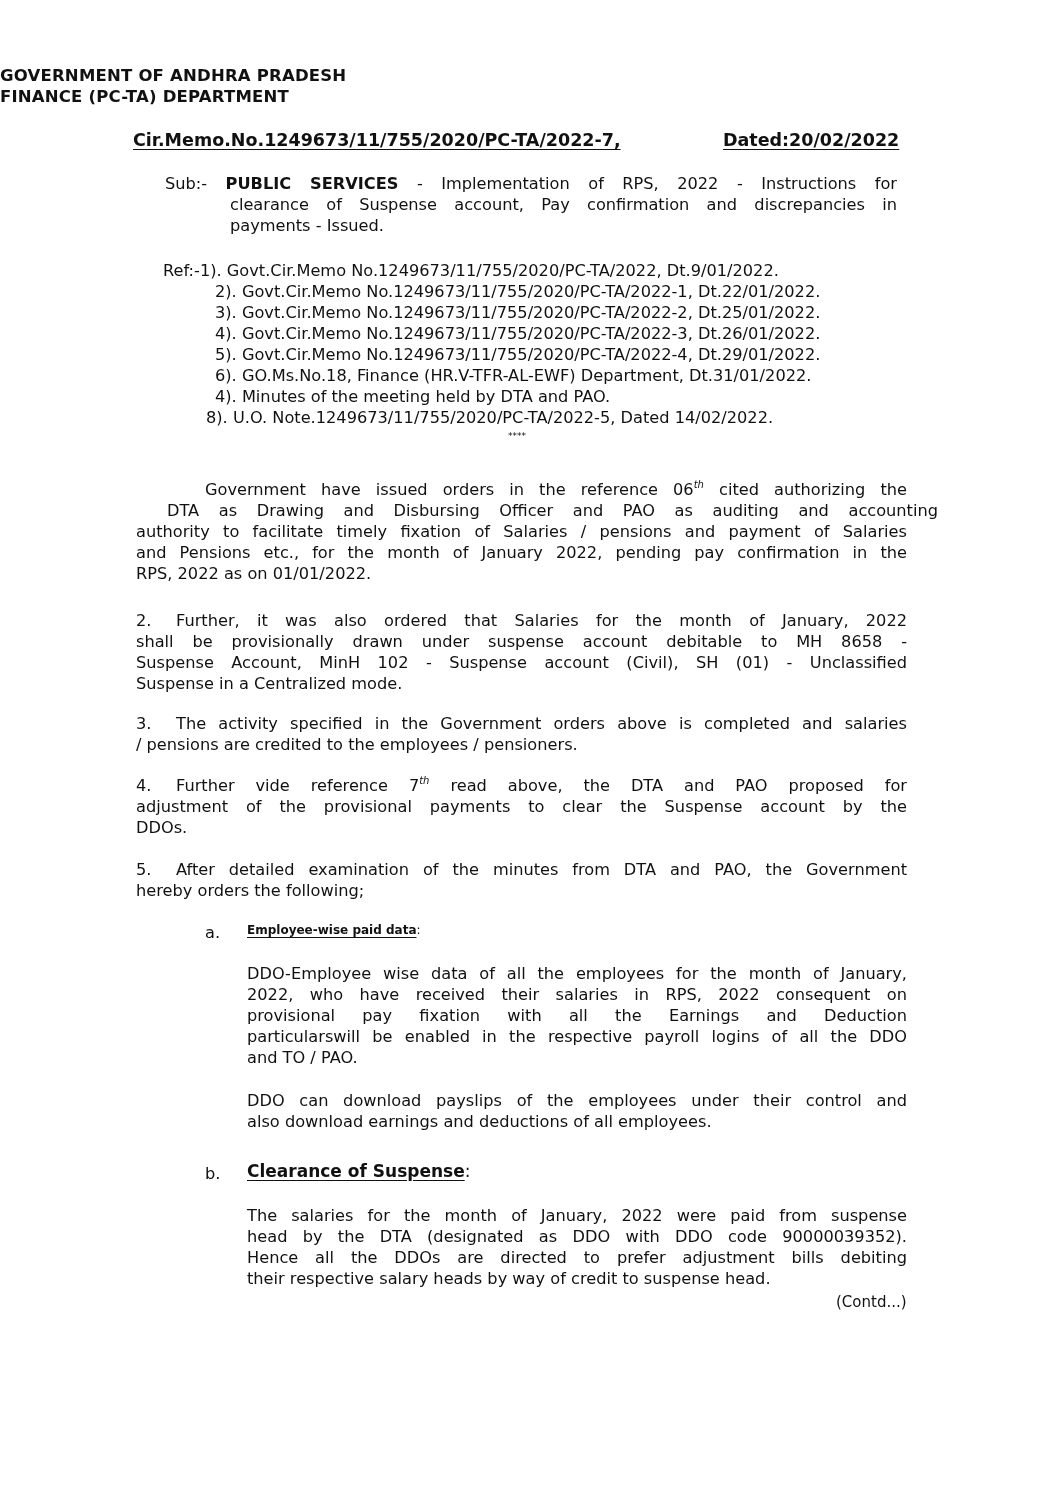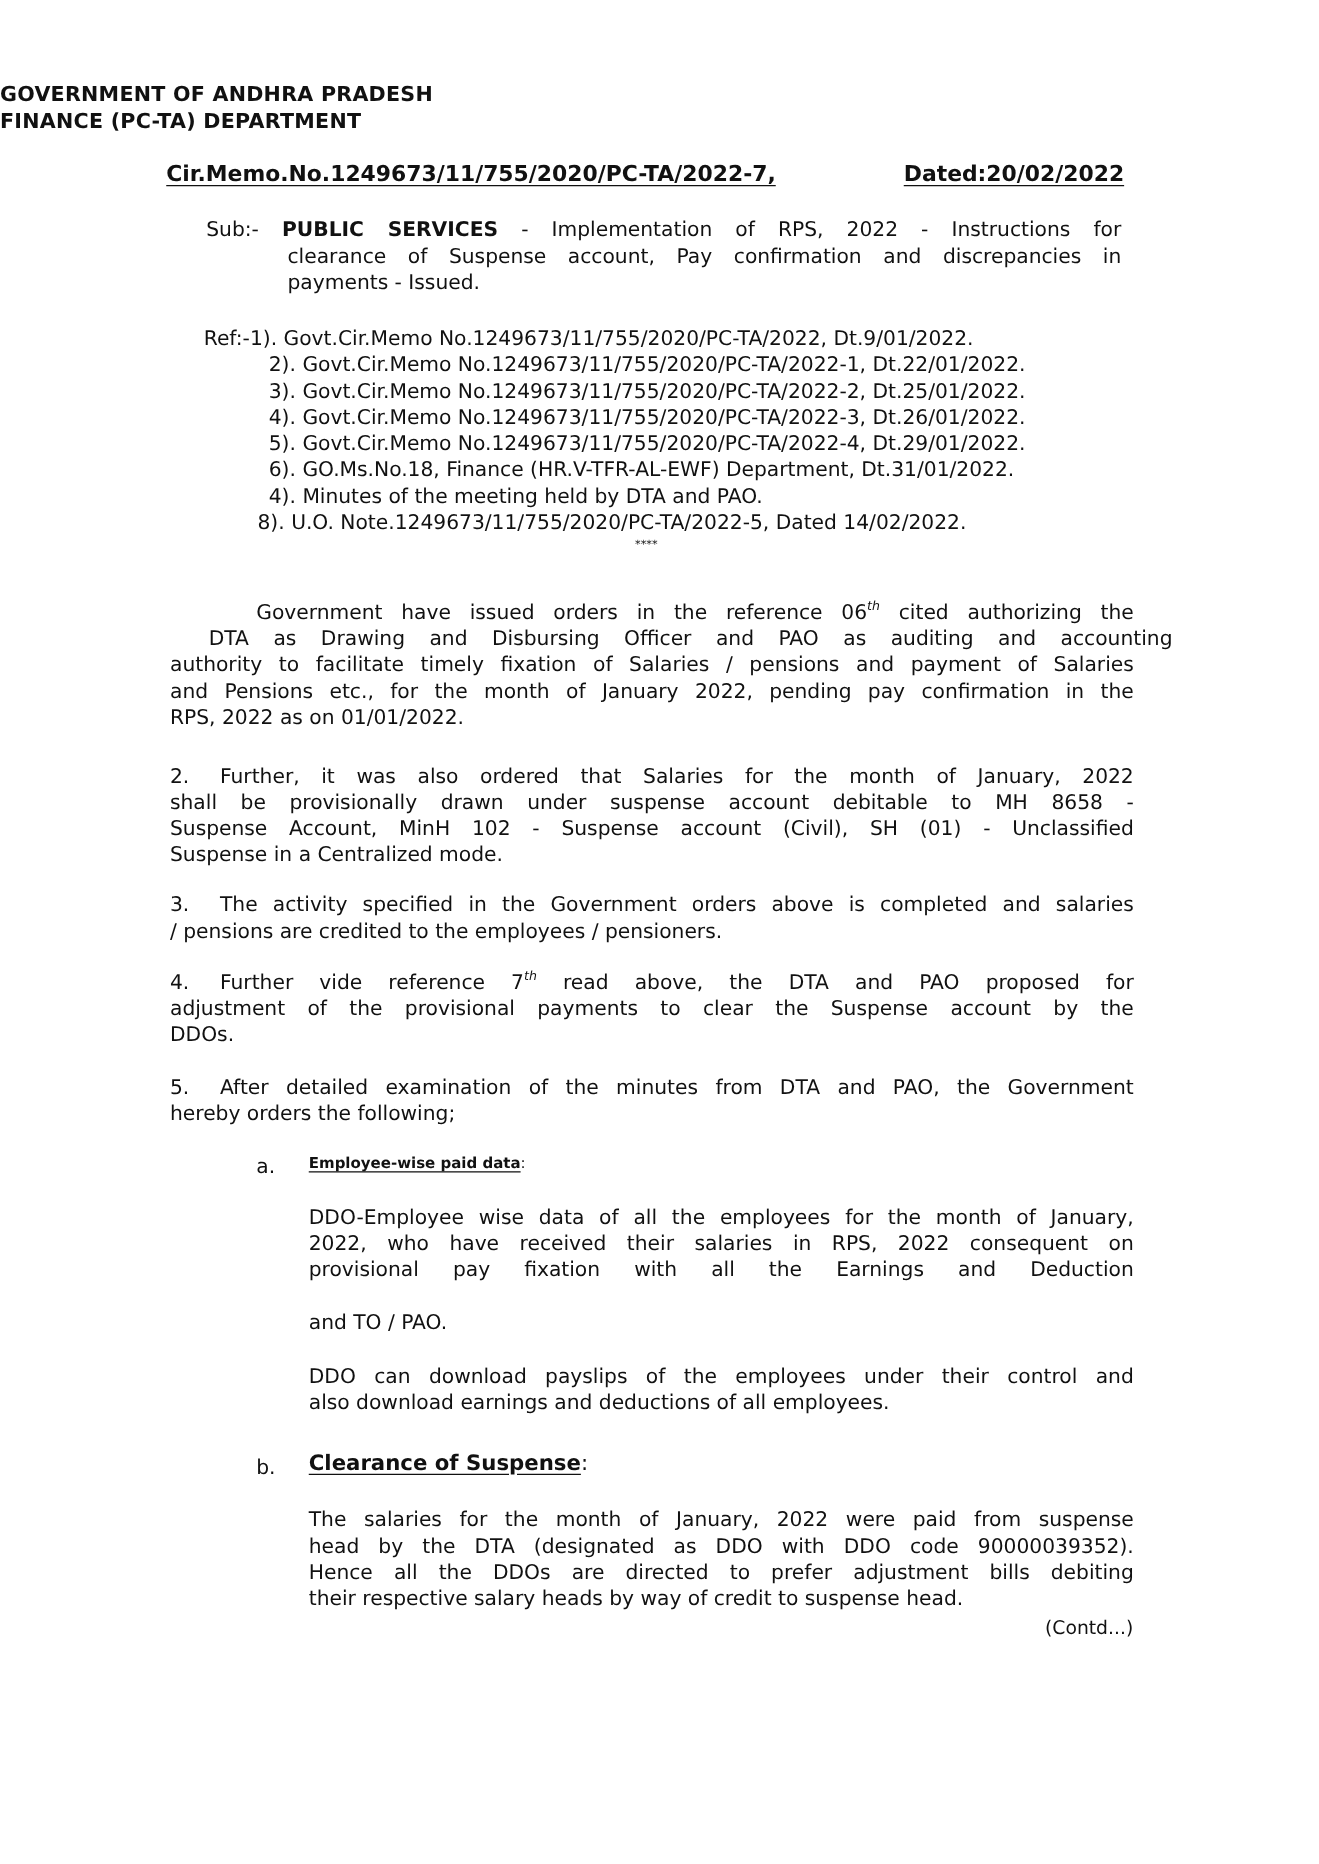--- a/index.html
+++ b/index.html
@@ -77,20 +77,21 @@
   <div class="abs txt" style="left:136px; top:859px;">5.</div>
   <div class="abs txt just-full" style="left:176px; top:859px; width:731px;">After detailed examination of the minutes from DTA and PAO, the Government</div>
   <div class="abs txt" style="left:136px; top:880px;">hereby orders the following;</div>
 
   <div class="abs txt" style="left:205px; top:922px;">a.</div>
   <div class="abs txt" style="left:247px; top:920px; font-size:12px;"><span class="bold ul">Employee-wise paid data</span><span>:</span></div>
 
   <div class="abs txt just-full" style="left:247px; top:963px; width:660px;">DDO-Employee wise data of all the employees for the month of January,</div>
   <div class="abs txt just-full" style="left:247px; top:984px; width:660px;">2022, who have received their salaries in RPS, 2022 consequent on</div>
   <div class="abs txt just-full" style="left:247px; top:1005px; width:660px;">provisional pay fixation with all the Earnings and Deduction</div>
+  <div class="abs txt just-full" style="left:247px; top:1026px; width:660px;">particularswill be enabled in the respective payroll logins of all the DDO</div>
   <div class="abs txt" style="left:247px; top:1047px;">and TO / PAO.</div>
 
   <div class="abs txt just-full" style="left:247px; top:1090px; width:660px;">DDO can download  payslips of the employees under their control  and</div>
   <div class="abs txt" style="left:247px; top:1111px;">also download earnings and deductions of all employees.</div>
 
   <div class="abs txt" style="left:205px; top:1163px;">b.</div>
   <div class="abs txt" style="left:247px; top:1161px; font-size:17px;"><span class="bold ul">Clearance of Suspense</span><span>:</span></div>
 
   <div class="abs txt just-full" style="left:247px; top:1205px; width:660px;">The salaries for the month of January,  2022 were paid from suspense</div>
   <div class="abs txt just-full" style="left:247px; top:1226px; width:660px;">head by the DTA (designated as DDO with DDO  code  90000039352).</div>

